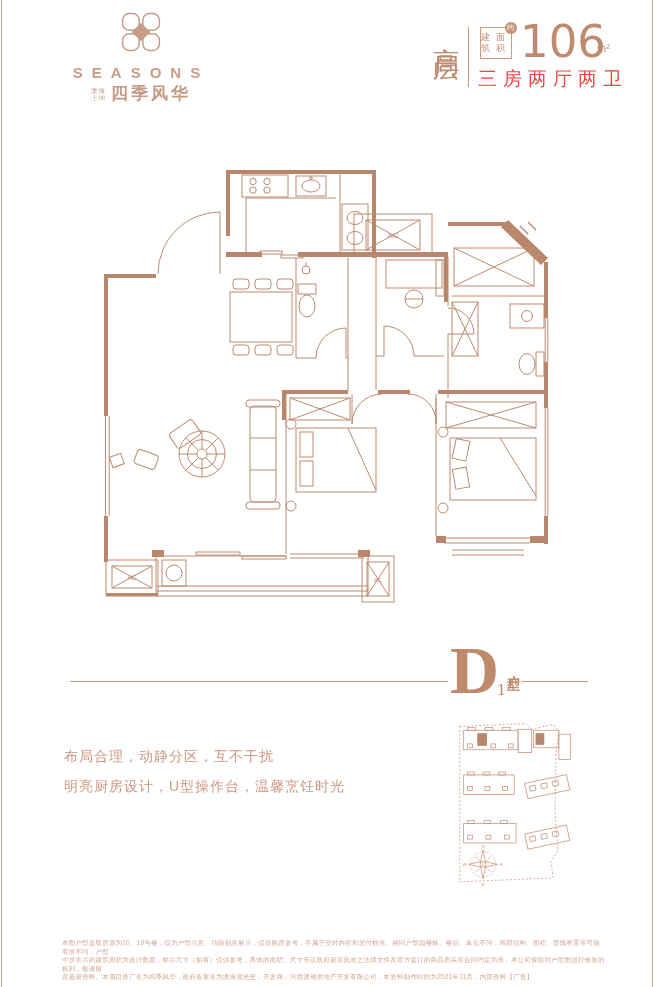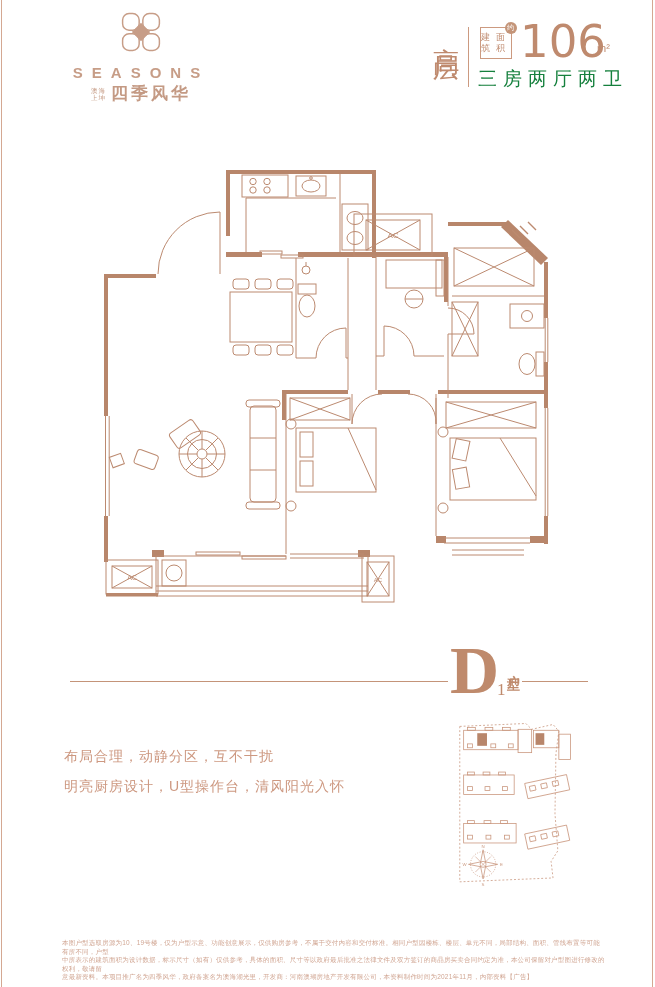--- a/index.html
+++ b/index.html
@@ -14,21 +14,21 @@
   .project{font-size:17px;font-weight:bold;letter-spacing:3px;color:#c49a84;}
   
   .btype{writing-mode:vertical-rl;font-size:27px;letter-spacing:8px;color:#bf8a6e;}
   .vdiv{width:1px;background:#cc9a80;}
   .areabox{width:30px;height:30px;border:1px solid #cc9a80;color:#bf8a6e;font-size:9px;line-height:11px;
            letter-spacing:1px;display:flex;flex-direction:row;align-items:center;justify-content:center;position:relative;}
   .approx{position:absolute;right:-6px;top:-6px;width:12px;height:12px;border-radius:50%;
           background:#c49579;color:#fff;font-size:7px;line-height:12px;text-align:center;}
   .areaval{font-family:"DejaVu Sans",sans-serif;font-size:45px;line-height:45px;color:#bf8a6e;}
   .areaunit{font-size:11px;color:#bf8a6e;}
-  .layoutxt{font-size:19px;letter-spacing:6px;color:#15803d;}
+  .layoutxt{font-size:19px;letter-spacing:6px;color:#ef4444;}
   
   .hline{height:1px;background:#c49479;}
   .dletter{font-family:"Liberation Serif",serif;font-size:68px;line-height:60px;font-weight:bold;color:#bf8a6c;}
   .dnum{font-family:"Liberation Serif",serif;font-size:17px;color:#bf8a6c;}
   .dtype{writing-mode:vertical-rl;font-size:13px;line-height:14px;letter-spacing:3px;color:#bf8a6c;font-weight:bold;}
   
   .features p{margin:0 0 15px 0;font-size:14px;line-height:15px;letter-spacing:1px;color:#cd9880;}
   
   .disc{font-size:6.5px;line-height:8.6px;color:#d1a693;letter-spacing:0.2px;}
   svg{display:block;}
@@ -269,21 +269,21 @@
   <div class="abs" style="left:0;top:638px;width:655px;height:64px;">
     <div class="hline abs" style="left:70px;top:43px;width:378px;"></div>
     <div class="dletter abs" style="left:450px;top:2px;">D</div>
     <div class="dnum abs" style="left:497px;top:42px;">1</div>
     <div class="dtype abs" style="left:506px;top:26px;height:36px;">户型</div>
     <div class="hline abs" style="left:522px;top:43px;width:66px;"></div>
   </div>
 
   <div class="features abs" style="left:64px;top:749px;width:340px;">
     <p>布局合理，动静分区，互不干扰</p>
-    <p>明亮厨房设计，U型操作台，清风阳光入怀</p>
+    <p>明亮厨房设计，U型操作台，温馨烹饪时光</p>
   </div>
 
   <svg class="abs" style="left:452px;top:720px;" width="136" height="176" viewBox="0 0 140 180">
     <g stroke="#c9967d" fill="none" stroke-width="0.8">
       <path d="M8,6 L76,3 L82,9 L104,4 L110,11 L107,34 L106,96 L109,134 L102,145 L104,162 L8,166 Z" stroke-dasharray="2,2"></path>
 
       <g>
         <rect x="12" y="10" width="56" height="20"></rect>
         <rect x="16" y="7" width="8" height="3"></rect>
           <rect x="34" y="7" width="8" height="3"></rect>

